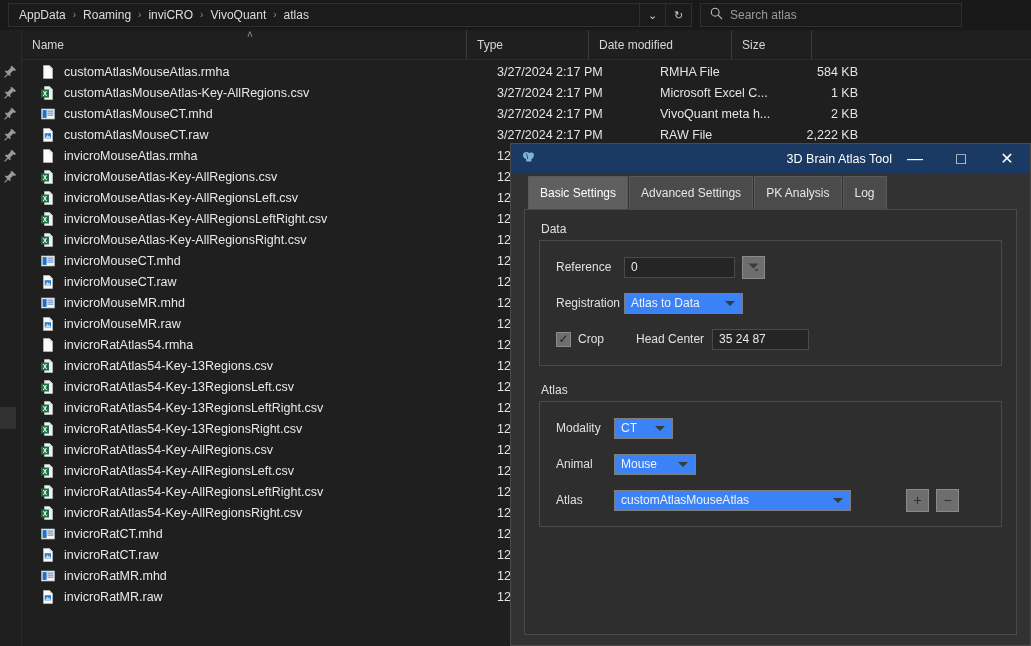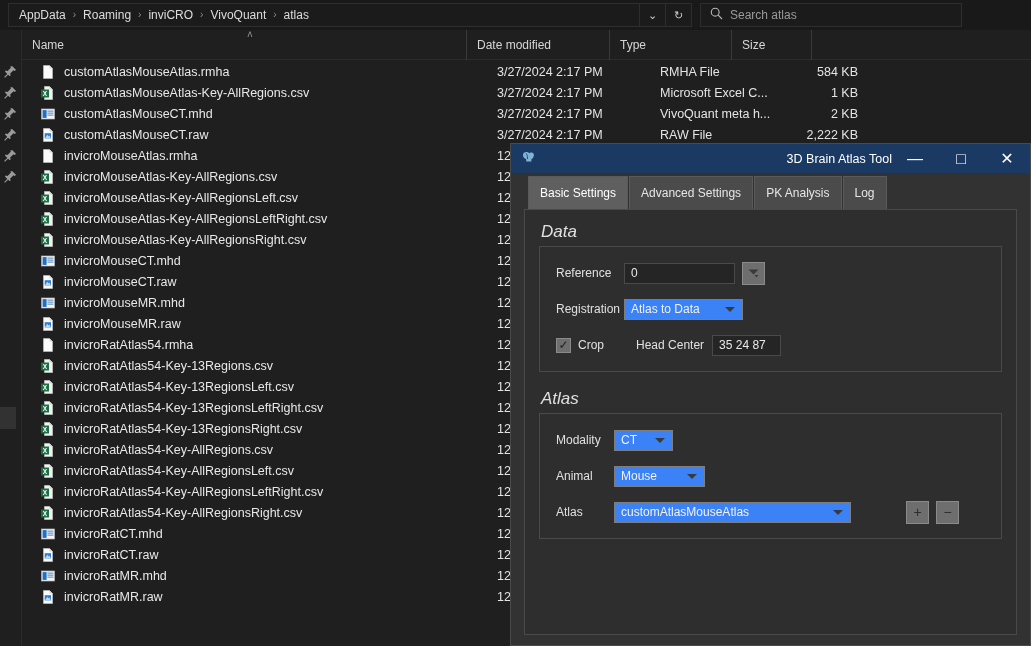--- a/index.html
+++ b/index.html
@@ -126,21 +126,21 @@
   .tab.active { background: #5f5f5f; color: #ffffff; height: 23px; }
 
   #tab-panel {
     border: 1px solid #4a4a4a; background: #2e2e2e;
     position: absolute; left: 13px; right: 13px; top: 36px; bottom: 10px;
     padding: 12px 14px;
   }
 
   .group { position: relative; margin-bottom: 17px; }
   .group-title {
-    color: #e0e0e0; font-size: 17px; margin-bottom: 4px; padding-left: 2px; font-style: italic;
+    color: #e0e0e0; font-size: 12px; margin-bottom: 4px; padding-left: 2px;
   }
   .group-box { border: 1px solid #4a4a4a; padding: 14px 16px 14px 16px; }
 
   .frow { display: flex; align-items: center; height: 24px; margin-bottom: 12px; }
   .frow:last-child { margin-bottom: 0; }
   .flabel { color: #e0e0e0; font-size: 12px; }
 
   .textfield {
     background: #252525; border: 1px solid #4a4a4a; height: 21px;
     color: #e8e8e8; font-size: 12px; display: flex; align-items: center;
@@ -239,22 +239,22 @@
           </svg></div>
       </div>
     <div id="rail-chip"></div>
   </div>
 
   <div id="col-header">
     <div class="col" id="col-name">
       <span>Name</span>
       <span id="sort-chevron">˄</span>
     </div>
+    <div class="col" id="col-type">Type</div>
     <div class="col" id="col-date">Date modified</div>
-    <div class="col" id="col-type">Type</div>
     <div class="col" id="col-size">Size</div>
   </div>
 
   <div id="file-list">
       <div class="row">
         <div class="fname">
           <span class="ficon"><svg width="16" height="16" viewBox="0 0 16 16">
               <path d="M3.5 1.5h6l3 3v10h-9z" fill="#fbfbfb" stroke="#bcbcbc" stroke-width="0.7"></path>
               <path d="M9.5 1.5l3 3h-3z" fill="#d8d8d8"></path>
             </svg></span>
@@ -664,41 +664,41 @@
             <span class="combo" style="width:119px">
               <span>Atlas to Data</span>
               <span class="arrow"></span>
             </span>
           </div>
 
           <div class="frow">
             <span class="checkbox">✓</span>
             <span class="flabel" style="margin-left:7px">Crop</span>
             <span class="flabel" style="margin-left:32px">Head Center</span>
-            <span class="textfield" style="width:69px;margin-left:8px">35 24 87</span>
+            <span class="textfield" style="width:97px;margin-left:8px">35 24 87</span>
           </div>
 
         </div>
       </div>
 
       <div class="group">
         <div class="group-title">Atlas</div>
         <div class="group-box">
 
           <div class="frow">
             <span class="flabel" style="width:58px">Modality</span>
             <span class="combo" style="width:59px">
               <span>CT</span>
               <span class="arrow"></span>
             </span>
           </div>
 
           <div class="frow">
             <span class="flabel" style="width:58px">Animal</span>
-            <span class="combo" style="width:91px">
+            <span class="combo" style="width:82px">
               <span>Mouse</span>
               <span class="arrow"></span>
             </span>
           </div>
 
           <div class="frow">
             <span class="flabel" style="width:58px">Atlas</span>
             <span class="combo" style="width:237px">
               <span>customAtlasMouseAtlas</span>
               <span class="arrow"></span>

